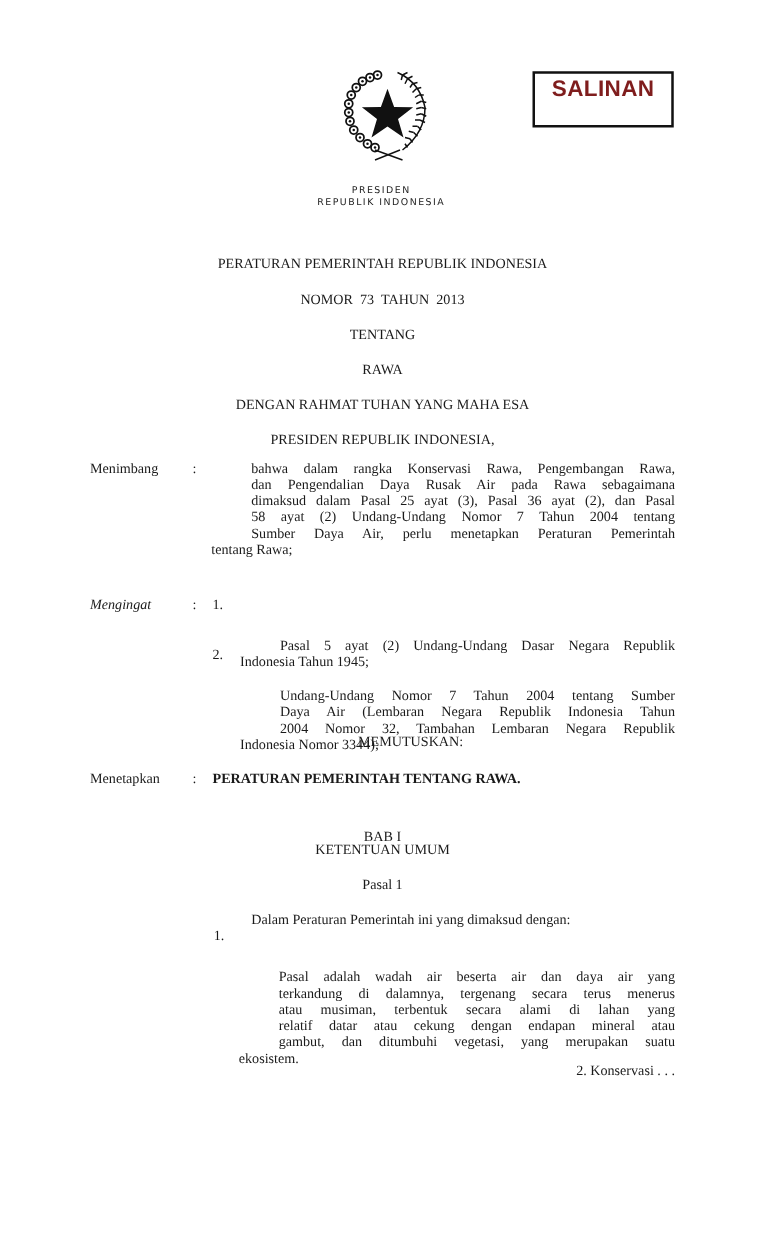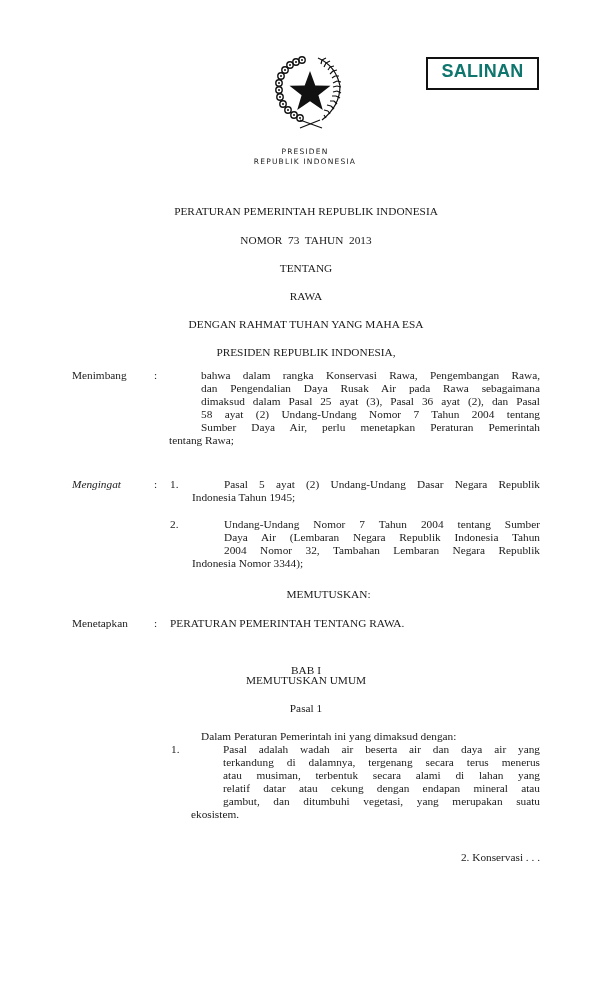--- a/index.html
+++ b/index.html
@@ -4,39 +4,39 @@
   <style>
     * { margin: 0; padding: 0; box-sizing: border-box; }
     html, body { width: 612px; height: 1008px; background: #ffffff; overflow: hidden; }
     body { position: relative; font-family: "DejaVu Serif", "Liberation Serif", serif; color: #1a1a1a; }
 
     .page { position: absolute; left: 0; top: 0; width: 612px; height: 1008px; background: #fff; }
 
     
     .emblem { position: absolute; left: 270px; top: 52px; width: 80px; height: 80px; }
     .emblem svg { width: 80px; height: 80px; display: block; }
-    .salinan { position: absolute; left: 426px; top: 57px; width: 113px; height: 33px;
+    .salinan { position: absolute; left: 426px; top: 57px; width: 113px; height: 45px;
       border: 2px solid #111; font-family: "Liberation Sans", "DejaVu Sans", sans-serif;
-      font-weight: bold; font-size: 18px; letter-spacing: 0.3px; text-align: center; line-height: 25px; color: #0f766e; }
+      font-weight: bold; font-size: 18px; letter-spacing: 0.3px; text-align: center; line-height: 25px; color: #7f1d1d; }
     .presiden { position: absolute; left: 200px; width: 210px; text-align: center;
       font-family: "DejaVu Sans", "Liberation Sans", sans-serif; font-size: 7.5px; letter-spacing: 1.2px; color: #222; }
     .presiden.l1 { top: 147px; }
     .presiden.l2 { top: 157px; }
 
     
     .center { position: absolute; left: 0; width: 612px; text-align: center;
       font-family: "Liberation Serif", "DejaVu Serif", serif; font-size: 11.3px; color: #1a1a1a; white-space: pre; }
 
     
     .txt { font-family: "Liberation Serif", "DejaVu Serif", serif; font-size: 11.3px; line-height: 12.9px; color: #1a1a1a; }
     .label { position: absolute; left: 72px; }
     .colon { position: absolute; left: 154px; }
     .para { position: absolute; left: 169px; width: 371px; text-align: justify; text-align-last: left; }
     .num { position: absolute; left: 170px; }
-    .item { position: absolute; left: 192px; width: 348px; text-align: justify; }
+    .item { position: absolute; left: 192px; width: 348px; text-align: justify; margin-top: 33px; }
 
     .line-justify { display: block; text-align: justify; text-align-last: justify; padding-left: 32px; }
     .line-last { display: block; text-align: left; }
 
     .footer-next { position: absolute; right: 72px; top: 851px; margin-left: 16px; }
   </style>
 </head>
 <body>
 
 <div class="page">
@@ -125,24 +125,24 @@
     <span class="line-justify">Undang-Undang Nomor 7 Tahun 2004 tentang Sumber</span>
     <span class="line-justify">Daya Air (Lembaran Negara Republik Indonesia Tahun</span>
     <span class="line-justify">2004 Nomor 32, Tambahan Lembaran Negara Republik</span>
     <span class="line-last">Indonesia Nomor 3344);</span>
   </div>
 
   <div class="center" style="top:588px;padding-left:45px;">MEMUTUSKAN:</div>
 
   <div class="txt label" style="top:617px;">Menetapkan</div>
   <div class="txt colon" style="top:617px;">:</div>
-  <div class="txt" style="position:absolute; left:170px; top:617px;">PERATURAN PEMERINTAH TENTANG RAWA.</div>
+  <div class="txt" style="position:absolute; left:170px; top:617px;font-weight:bold;">PERATURAN PEMERINTAH TENTANG RAWA.</div>
 
   <div class="center" style="top:664px;">BAB I</div>
-  <div class="center" style="top:674px;">MEMUTUSKAN UMUM</div>
+  <div class="center" style="top:674px;">KETENTUAN UMUM</div>
 
   <div class="center" style="top:702px; left:140px; width:332px;">Pasal 1</div>
 
   <div class="txt" style="position:absolute; left:170px; top:730px;margin-left:31px;">Dalam Peraturan Pemerintah ini yang dimaksud dengan:</div>
 
   <div class="txt num" style="top:743px; left:171px;">1.</div>
   <div class="txt item" style="top:743px; left:191px; width:349px;">
     <span class="line-justify">Pasal adalah wadah air beserta air dan daya air yang</span>
     <span class="line-justify">terkandung di dalamnya, tergenang secara terus menerus</span>
     <span class="line-justify">atau musiman, terbentuk secara alami di lahan yang</span>

